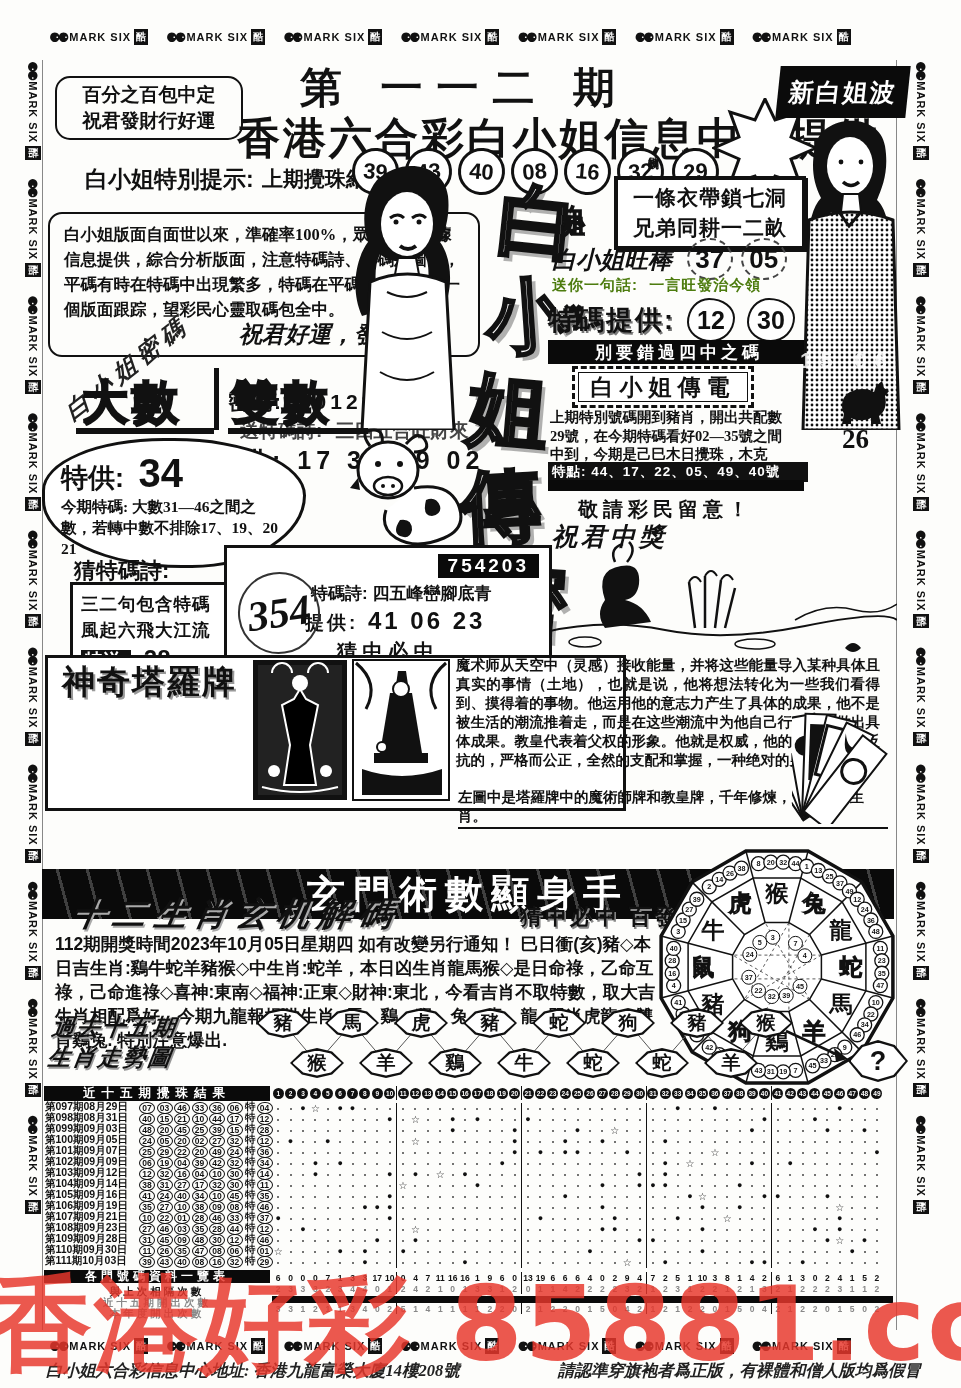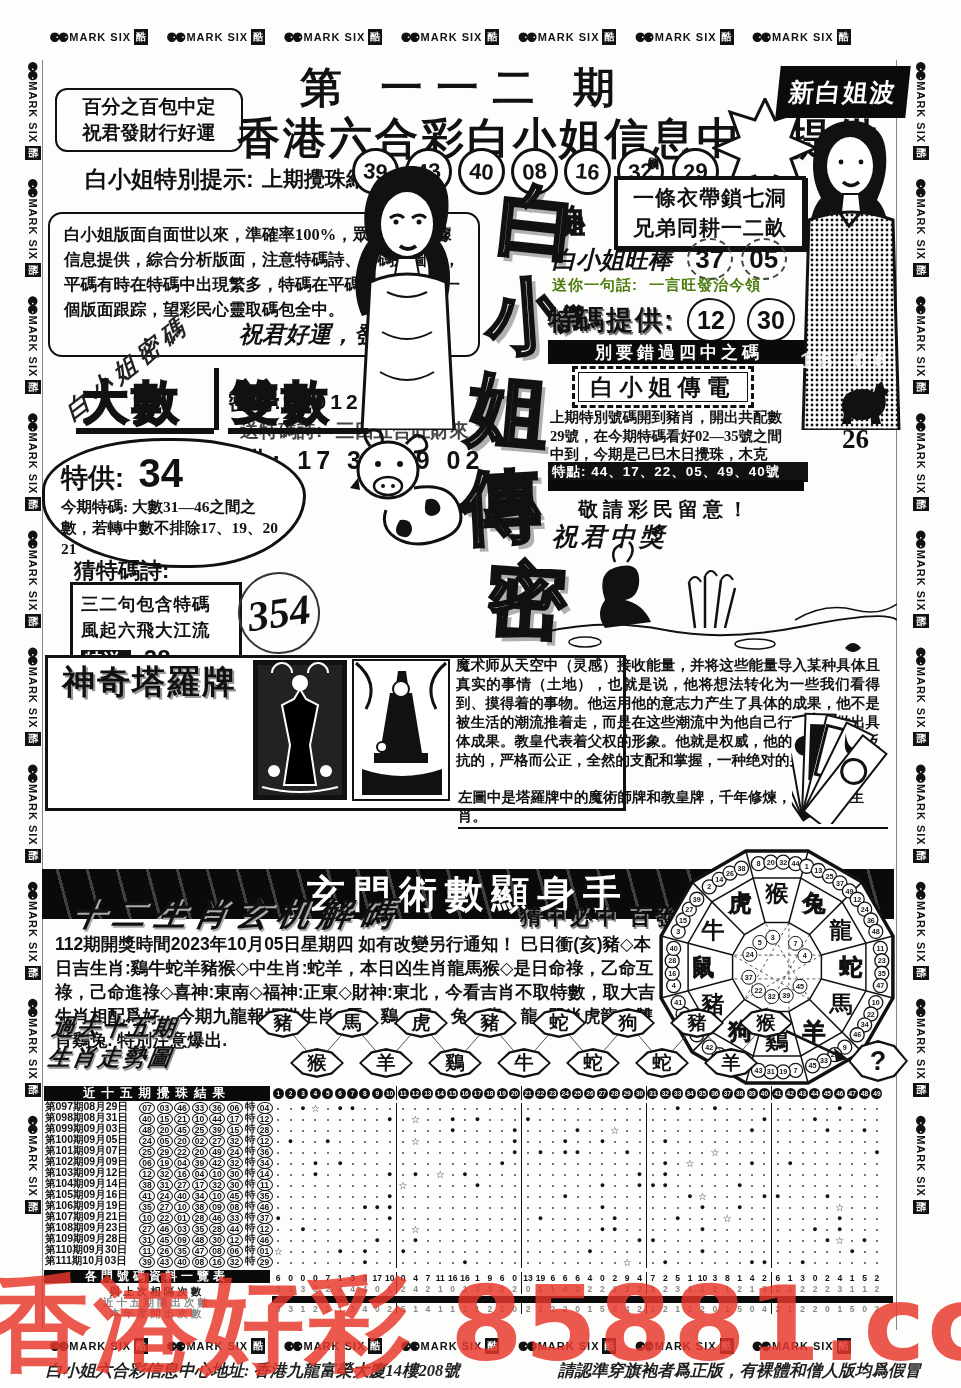--- a/index.html
+++ b/index.html
@@ -307,21 +307,21 @@
       </span>
       <span class="bu">
         <span class="bu-balls">⚈⚈</span>
         <span class="bu-text">MARK SIX</span>
         <span class="bu-tail">酷</span>
       </span>
     </div>
   <div class="abs frameline" style="left:42px;top:60px;height:1270px;"></div>
   <div class="abs frameline" style="left:896px;top:60px;height:1270px;"></div>
 
-  <div class="abs sloganbox" style="left:55px;top:88px;width:168px;">
+  <div class="abs sloganbox" style="left:55px;top:76px;width:168px;border-radius:15px;">
     <div>百分之百包中定</div>
     <div>祝君發財行好運</div>
   </div>
   <div class="abs issue" style="left:300px;top:60px;">第 一一二 期</div>
   <div class="abs subtitle" style="left:212px;top:110px;">香港六合彩白小姐信息中心提供</div>
 
   <svg class="abs" style="left:712px;top:98px;" width="106" height="102" viewBox="0 0 106 102">
     <polygon points="104,50 79,61 88,86 63,78 53,101 43,78 18,86 27,61 2,50 27,39 18,14 43,22 53,1 63,22 88,14 79,39" fill="#fff" stroke="#111" stroke-width="3"></polygon>
   </svg>
   <div class="abs cornerbox" style="left:778px;top:66px;width:130px;height:52px;">新白姐波</div>
@@ -472,20 +472,32 @@
   <div class="abs" style="left:74px;top:556px;font-weight:900;font-size:22px;">猜特碼詩:</div>
   <div class="abs pbox" style="left:70px;top:582px;width:150px;">
     <div class="pl">三二句包含特碼</div>
     <div class="pl">風起六飛大江流</div>
     <div style="margin-top:2px;">
       <span class="inv" style="font-size:19px;">特送:</span>
       <span style="font-weight:900;font-size:24px;margin-left:8px;">28</span>
     </div>
   </div>
 
+  <div class="abs cbox" style="left:224px;top:545px;width:322px;height:118px;">
+    <div style="text-align:right;margin:6px 10px 0 0;"><span class="serial">754203</span></div>
+    <div style="margin:4px 0 0 84px;font-weight:900;font-size:17px;">
+      <span>特碼詩:</span>
+      <span>四五峰巒腳底青</span>
+    </div>
+    <div style="margin:2px 0 0 78px;font-weight:900;font-size:24px;letter-spacing:3px;">
+      <span style="font-size:19px;">提供:</span>
+      <span>41 06 23</span>
+    </div>
+    <div style="margin:2px 0 0 110px;font-weight:900;font-size:20px;">猜 中 必 中</div>
+  </div>
   <div class="abs circ354" style="left:238px;top:572px;width:78px;height:78px;">354</div>
 
   <div class="abs tframe" style="left:45px;top:655px;width:575px;height:150px;"></div>
   <div class="abs ttitle" style="left:62px;top:660px;">神奇塔羅牌</div>
   <svg class="abs" style="left:252px;top:659px;" width="96" height="142" viewBox="0 0 96 142">
     <rect x="1" y="1" width="94" height="140" fill="#111"></rect>
     <rect x="6" y="6" width="84" height="130" fill="#222"></rect>
     <path d="M20,14 a10,10 0 0 1 20,0 M56,14 a10,10 0 0 1 20,0" stroke="#fff" fill="none" stroke-width="2"></path>
     <path d="M48,30 l-6,10 l-12,6 l8,40 l-6,40 l32,0 l-6,-40 l8,-40 l-12,-6 z" fill="#000" stroke="#fff" stroke-width="2"></path>
     <circle cx="48" cy="24" r="8" fill="#fff"></circle>

